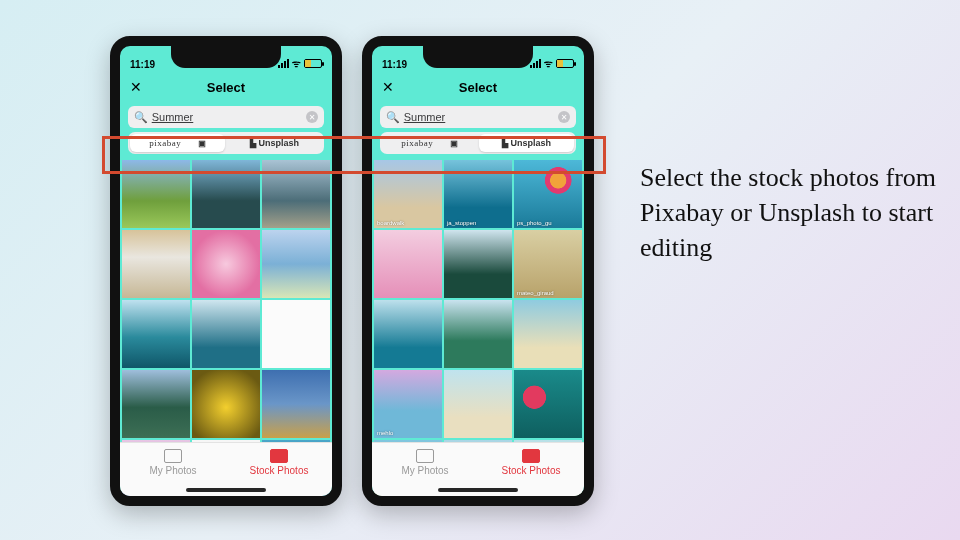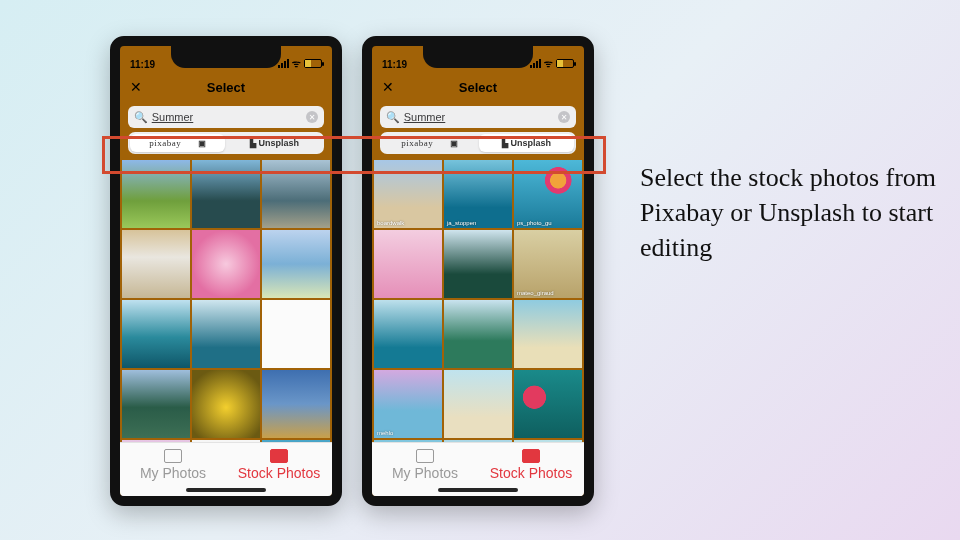--- a/index.html
+++ b/index.html
@@ -4,22 +4,22 @@
 <style>
   * { box-sizing: border-box; margin: 0; padding: 0; }
   html, body { width: 960px; height: 540px; overflow: hidden; }
   body {
     background: linear-gradient(135deg, #d6eef3 0%, #e8f0f6 50%, #e9d9f0 100%);
     font-family: -apple-system, "Helvetica Neue", Arial, sans-serif;
     position: relative;
   }
   .phones { position: absolute; top: 36px; left: 110px; display: flex; gap: 20px; }
   .phone {
-    width: 232px; height: 470px; background: #a16207; border: 10px solid #111;
-    border-radius: 14px; position: relative; overflow: hidden;
+    width: 232px; height: 470px; background: #5eead4; border: 10px solid #111;
+    border-radius: 20px; position: relative; overflow: hidden;
     box-shadow: 0 8px 24px rgba(0,0,0,.25);
   }
   .notch {
     position: absolute; top: 0; left: 50%; transform: translateX(-50%);
     width: 110px; height: 22px; background: #111;
     border-bottom-left-radius: 14px; border-bottom-right-radius: 14px;
     z-index: 5;
   }
   .statusbar {
     height: 26px; display: flex; align-items: flex-end; justify-content: space-between;
@@ -53,21 +53,21 @@
   .seg .opt.active { background:#fff; box-shadow:0 1px 2px rgba(0,0,0,.15); }
   .grid {
     display:grid; grid-template-columns:repeat(3,1fr); gap:2px; padding:2px;
   }
   .cell { aspect-ratio:1/1; position:relative; overflow:hidden; }
   .cell .cap { position:absolute; left:3px; bottom:2px; font-size:6px; color:#fff; text-shadow:0 0 2px rgba(0,0,0,.6); }
   .tabbar {
     position:absolute; bottom:0; left:0; right:0; height:54px; background:#fafafa;
     border-top:1px solid #e3e3e3; display:flex;
   }
-  .tabbar .tab { flex:1; display:flex; flex-direction:column; align-items:center; justify-content:flex-start; padding-top:6px; gap:2px; font-size:14px; color:#9a9a9a; }
+  .tabbar .tab { flex:1; display:flex; flex-direction:column; align-items:center; justify-content:flex-start; padding-top:6px; gap:2px; font-size:10px; color:#9a9a9a; }
   .tabbar .tab.active { color:#e2373f; }
   .tabbar .ticon { width:18px; height:14px; border:1.5px solid currentColor; border-radius:2px; position:relative; }
   .tabbar .tab.active .ticon { background:#e2373f; border-color:#e2373f; }
   .homebar { position:absolute; bottom:4px; left:50%; transform:translateX(-50%); width:80px; height:4px; background:#000; border-radius:3px; opacity:.85;}
   .highlight {
     position:absolute; border:3px solid #d34a2f; pointer-events:none; z-index:10;
   }
   .caption {
     position:absolute; top:160px; left:640px; width:300px;
     font-family: Georgia, "Times New Roman", serif; font-size:26px; line-height:1.35; color:#111;

